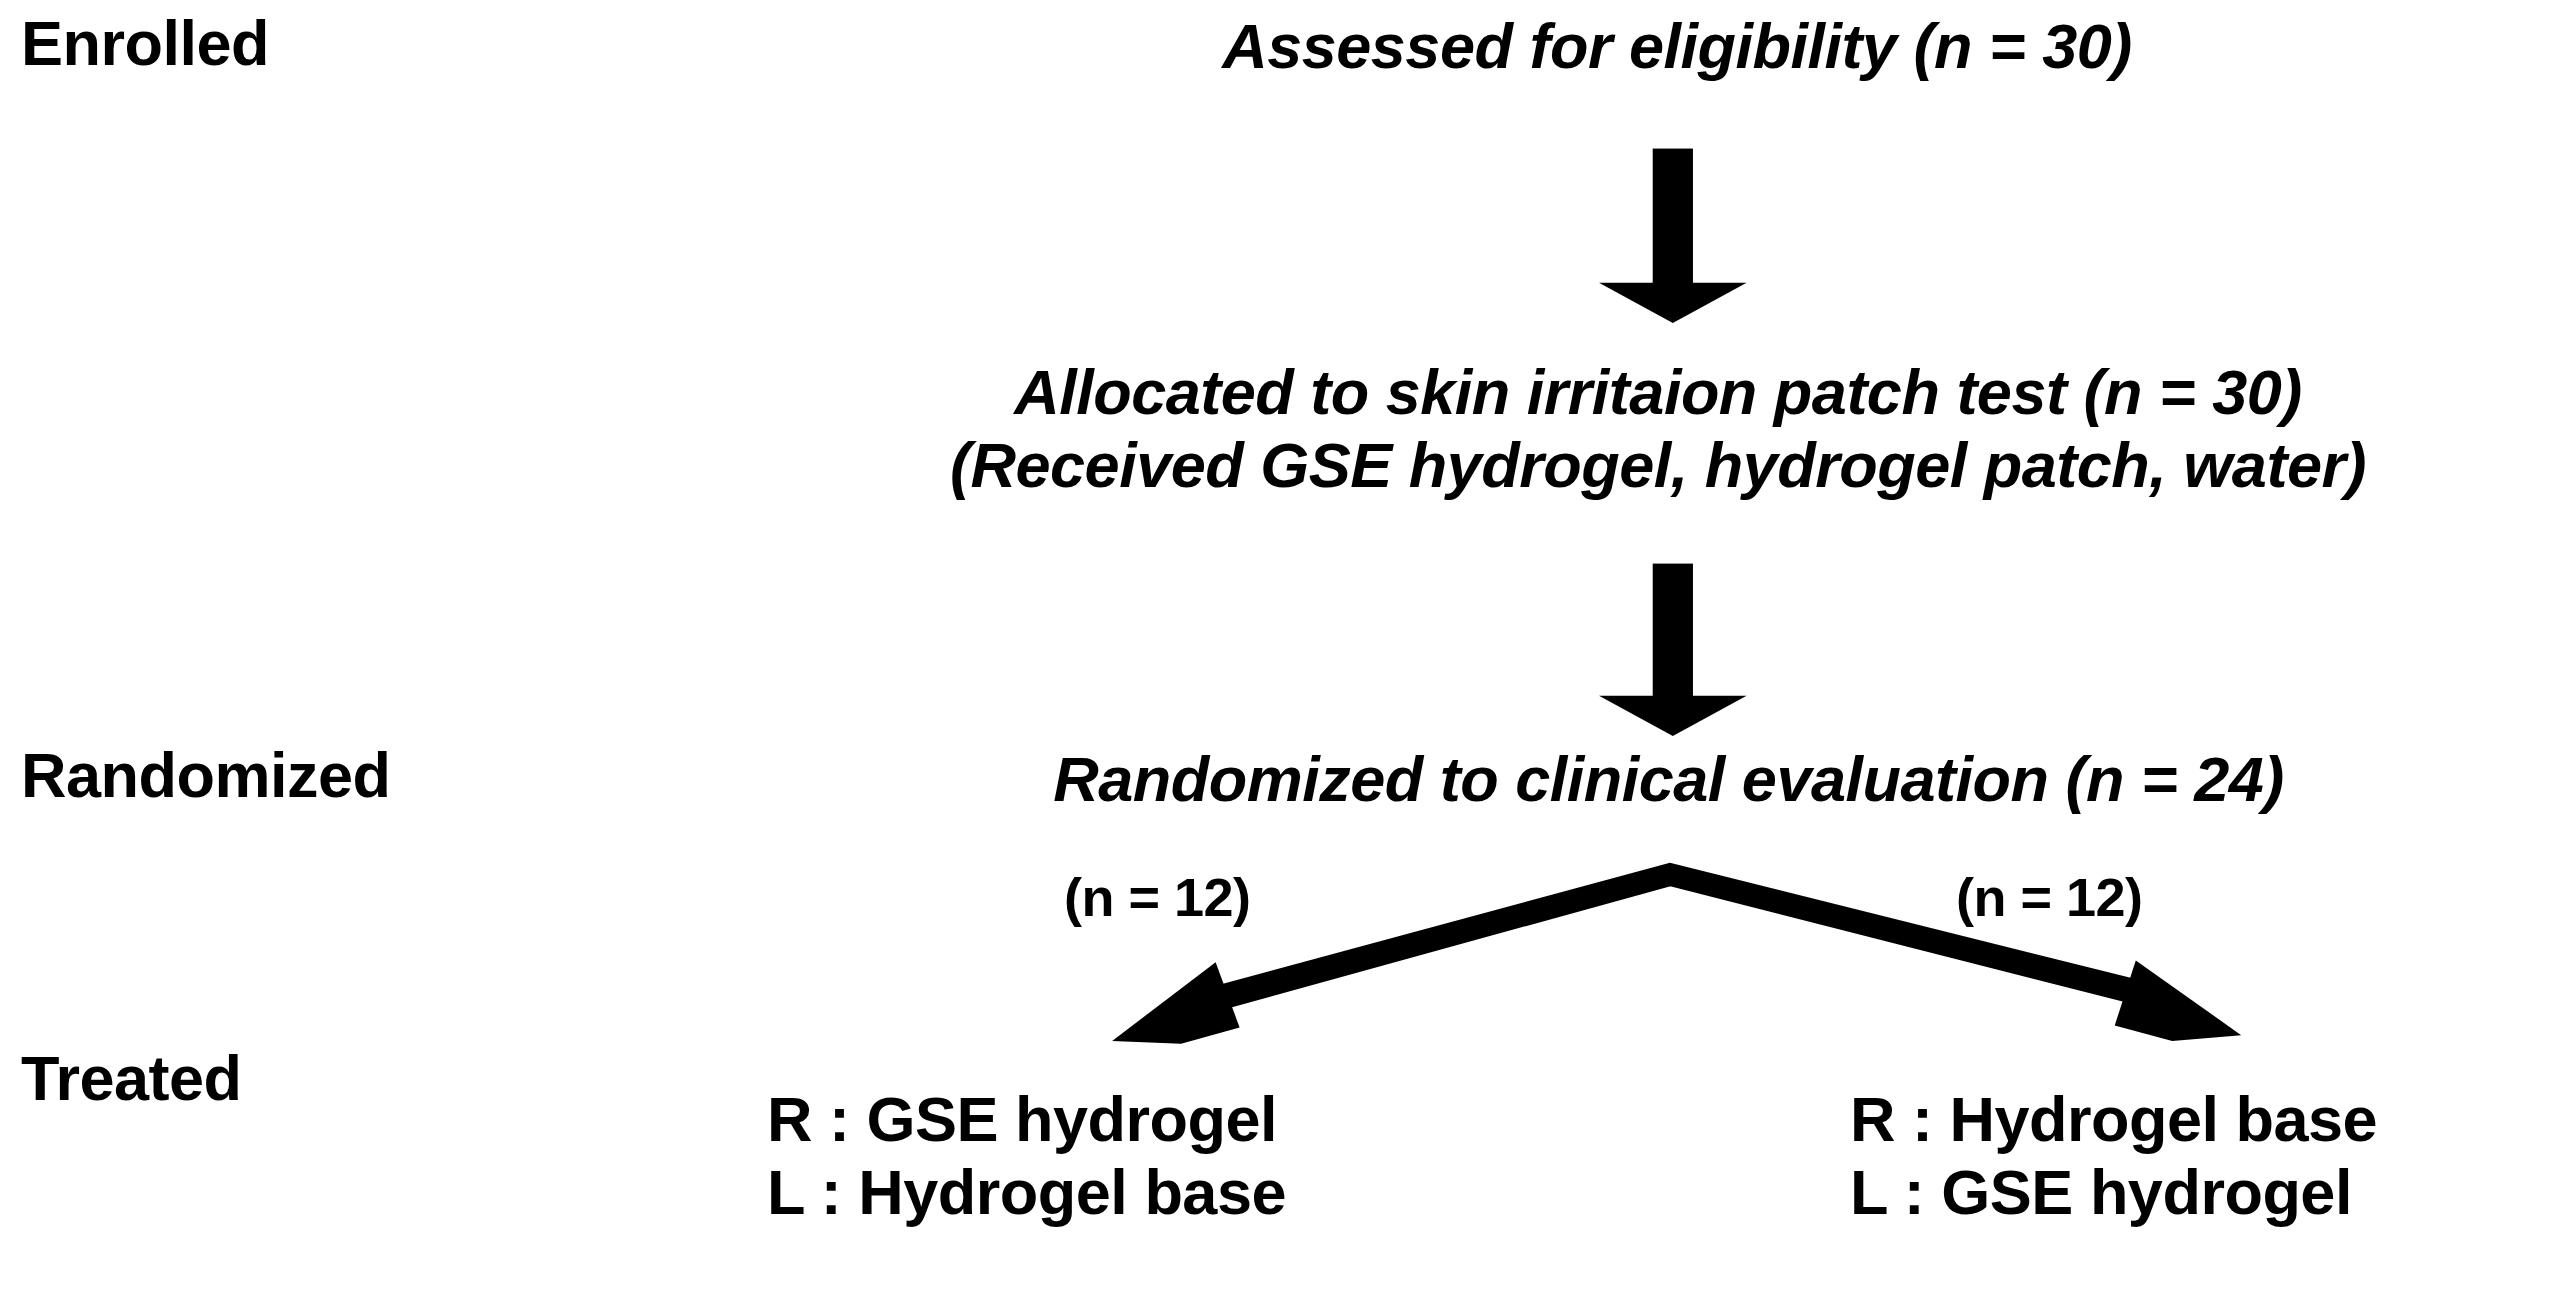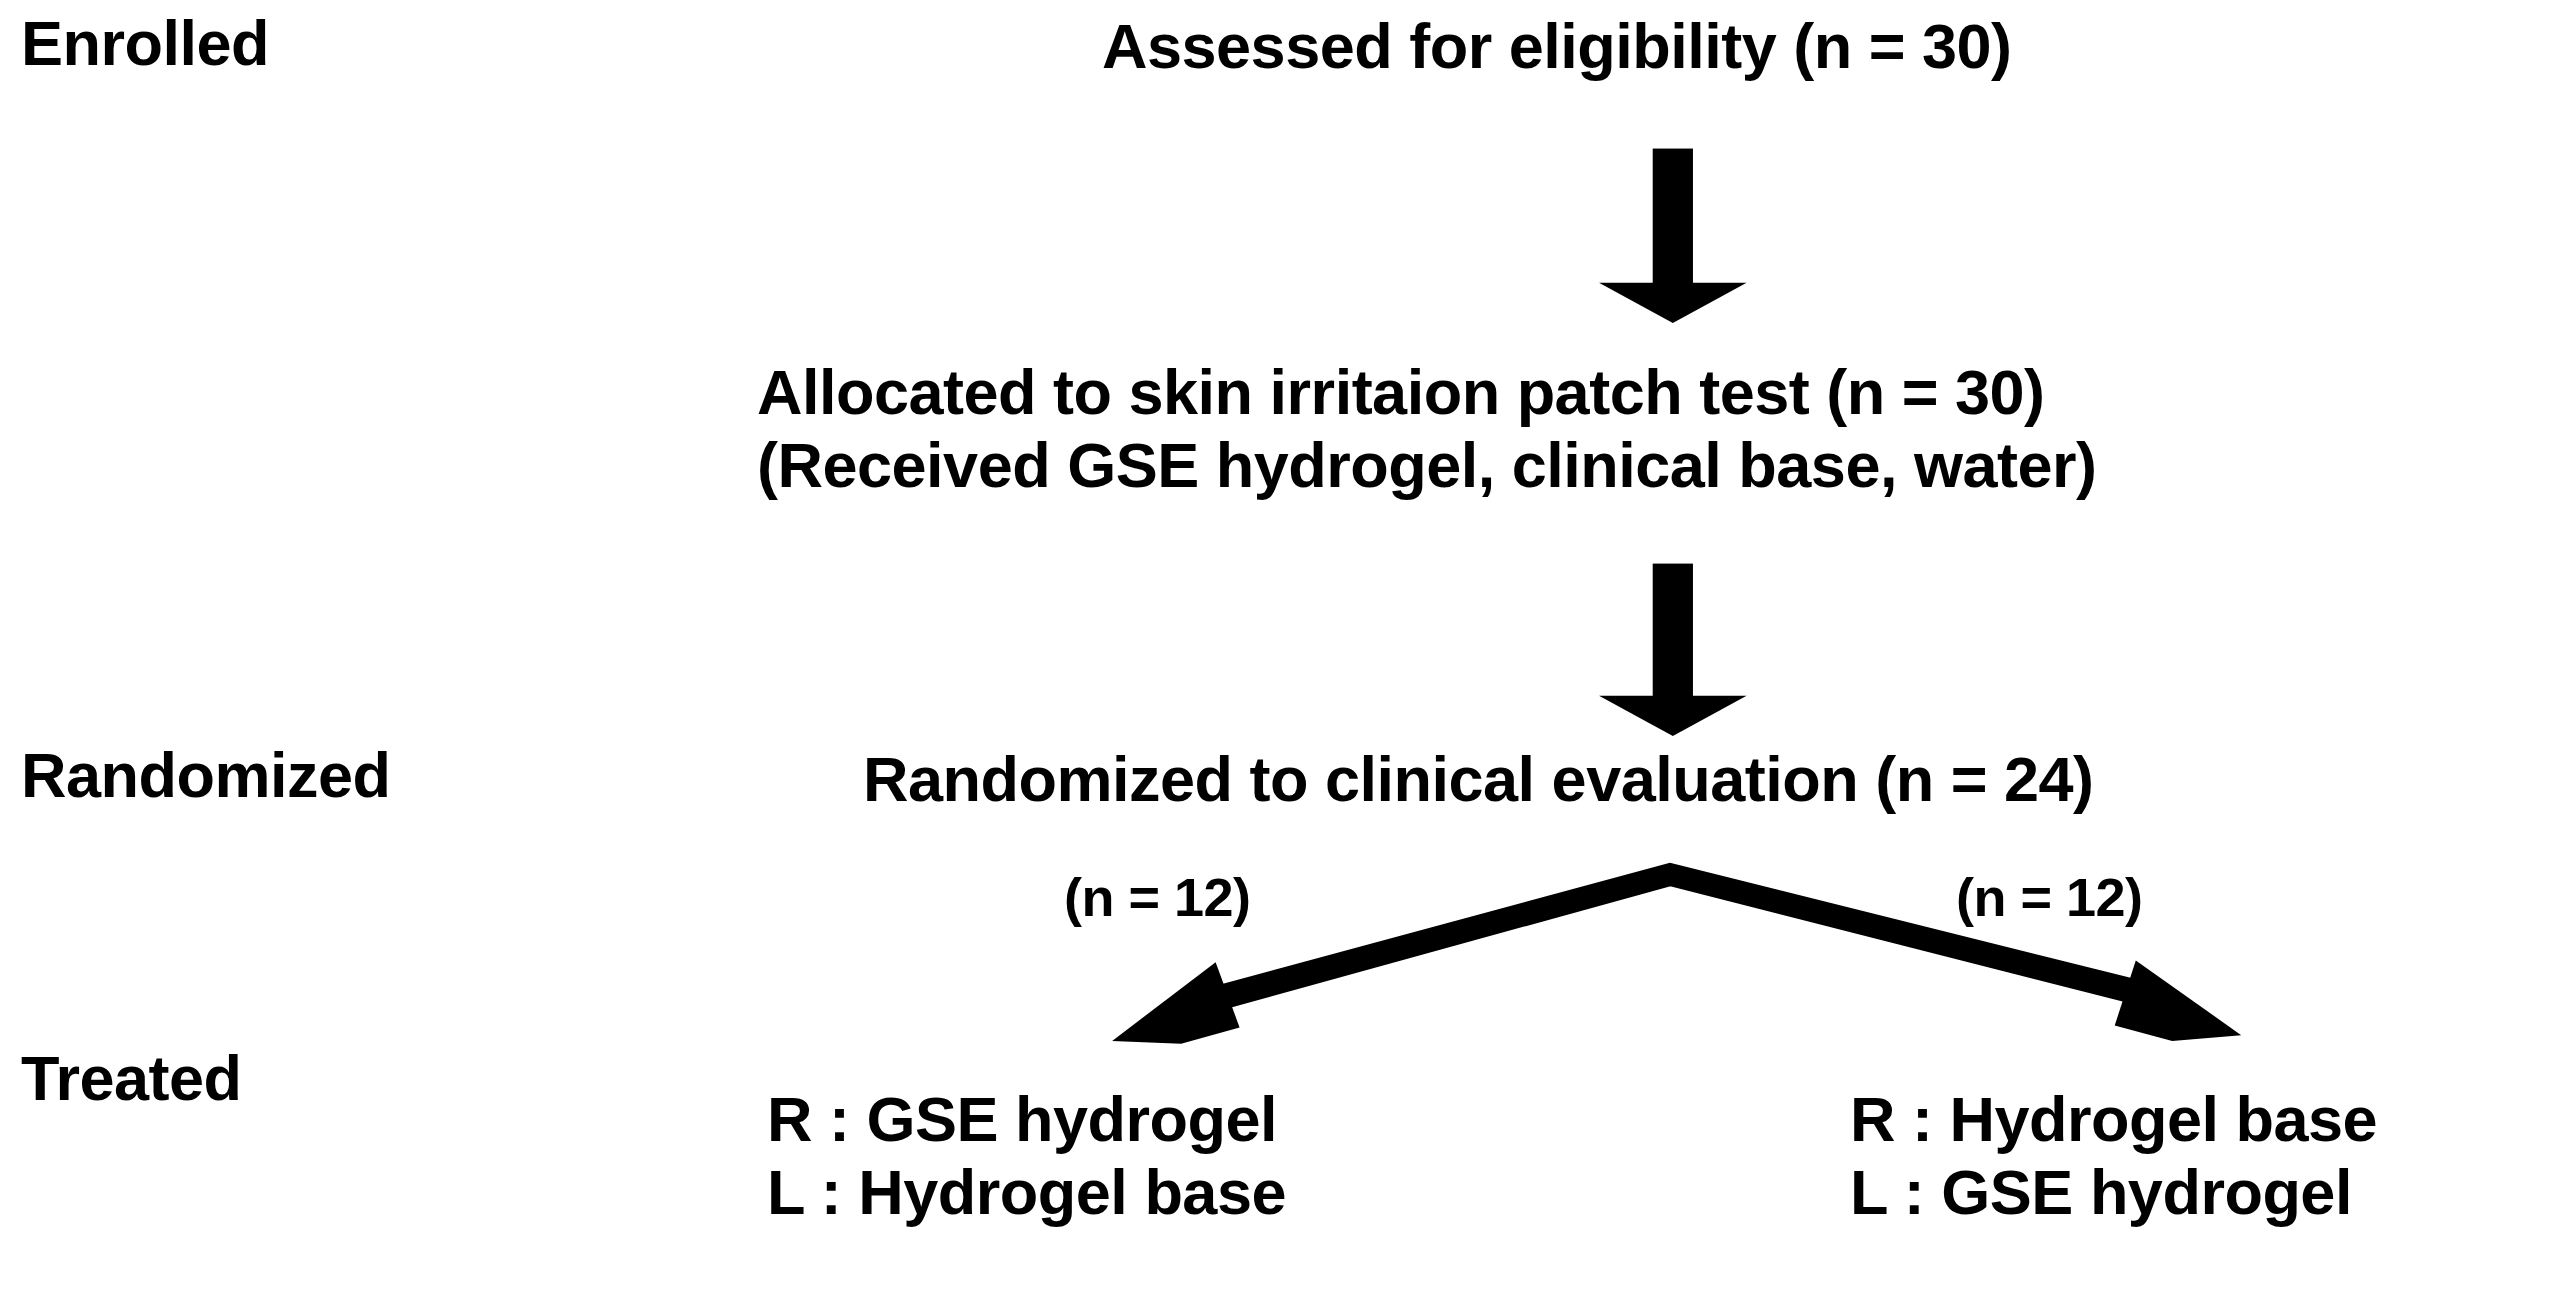--- a/index.html
+++ b/index.html
@@ -29,21 +29,23 @@
     letter-spacing: -0.5px;
   }
   .node-text {
     position: absolute;
     font-family: "Liberation Sans", sans-serif;
     font-weight: bold;
     font-size: 63px;
     line-height: 1.16;
     color: #000000;
     white-space: nowrap;
+    text-align: center;
     letter-spacing: -0.5px;
+    font-style: italic;
   }
   .node-text .line {
     display: block;
   }
   .branch-count {
     position: absolute;
     font-family: "Liberation Sans", sans-serif;
     font-weight: bold;
     font-size: 54px;
     line-height: 1.0;
@@ -87,21 +89,21 @@
   <div class="stage-label" style="left:21px; top:744px;">Randomized</div>
 
   <div class="stage-label" style="left:21px; top:1047px;">Treated</div>
 
   <div class="node-text" id="node-assessed">
     <span class="line">Assessed for eligibility (n = 30)</span>
   </div>
 
   <div class="node-text" id="node-allocated">
     <span class="line">Allocated to skin irritaion patch test (n = 30)</span>
-    <span class="line">(Received GSE hydrogel, clinical base, water)</span>
+    <span class="line">(Received GSE hydrogel, hydrogel patch, water)</span>
   </div>
 
   <div class="node-text" id="node-randomized">
     <span class="line">Randomized to clinical evaluation (n = 24)</span>
   </div>
 
   <div class="branch-count" style="left:1064px; top:870px;">(n = 12)</div>
 
   <div class="branch-count" style="left:1956px; top:870px;">(n = 12)</div>
 

